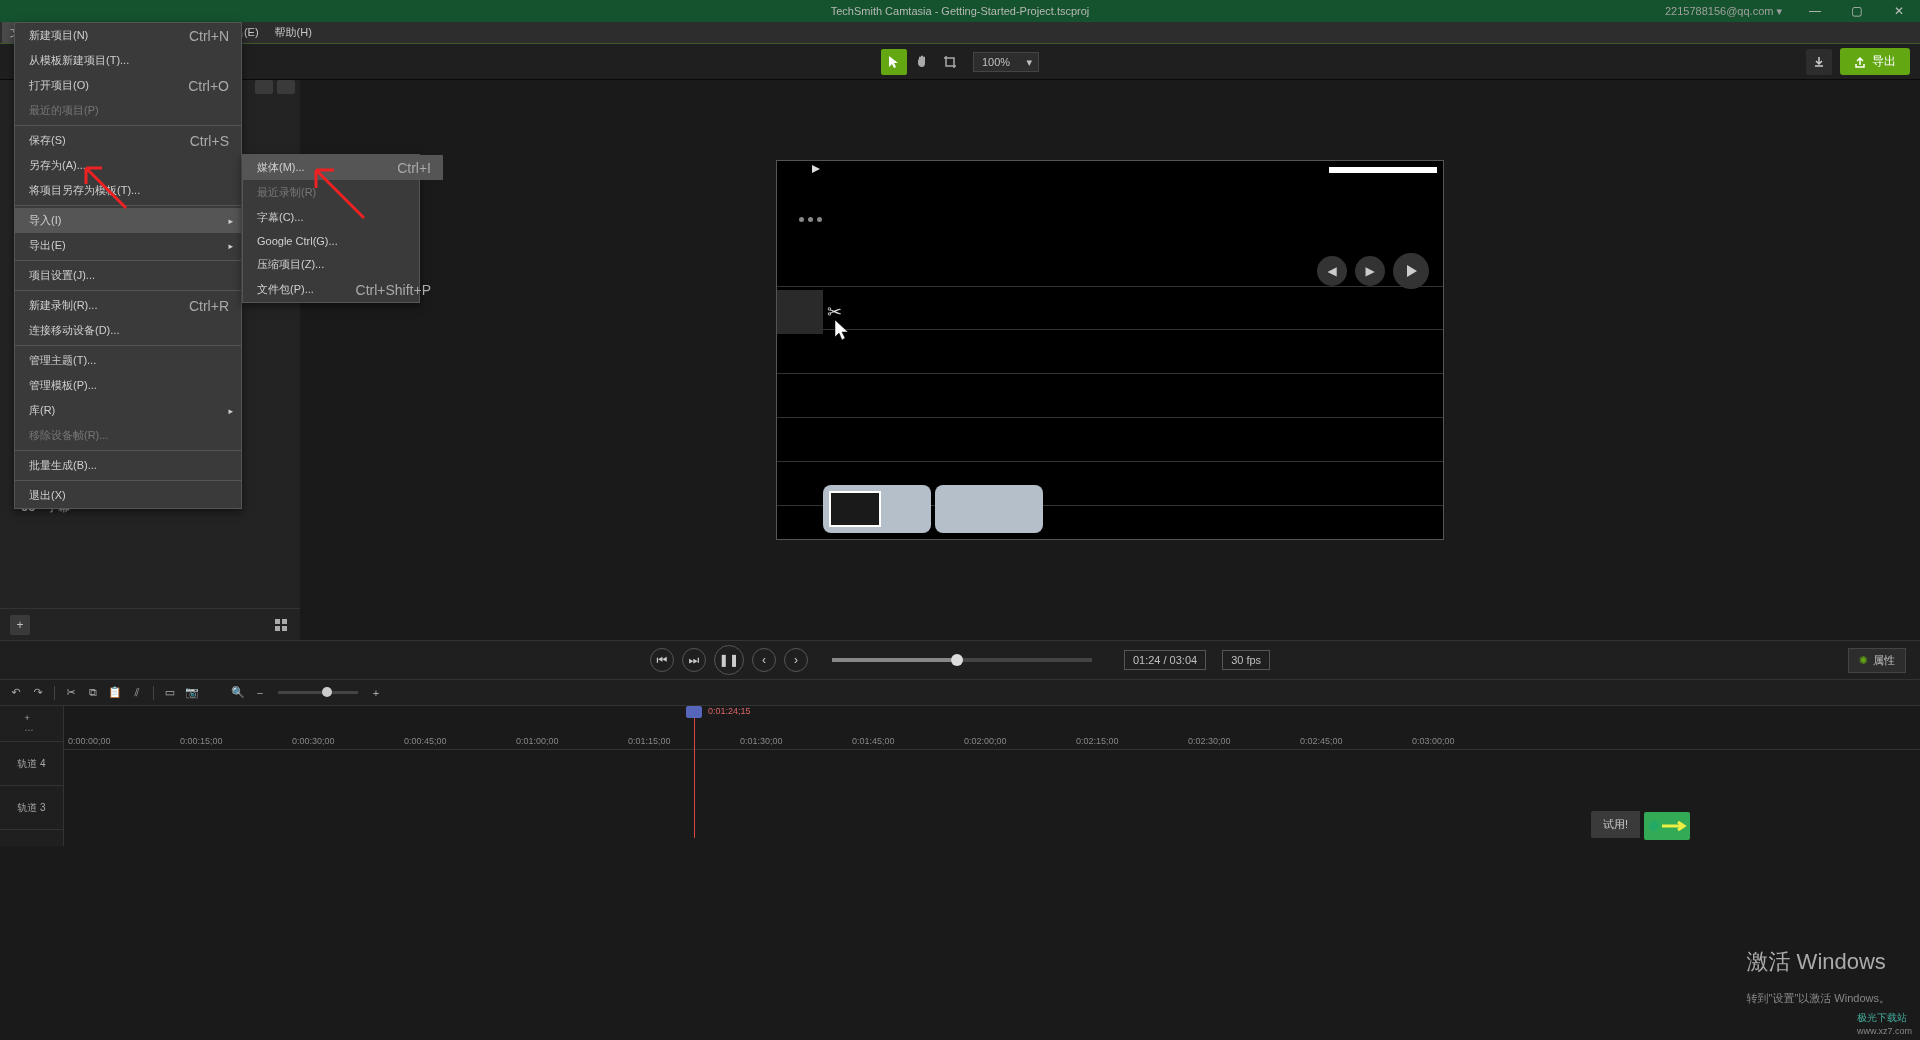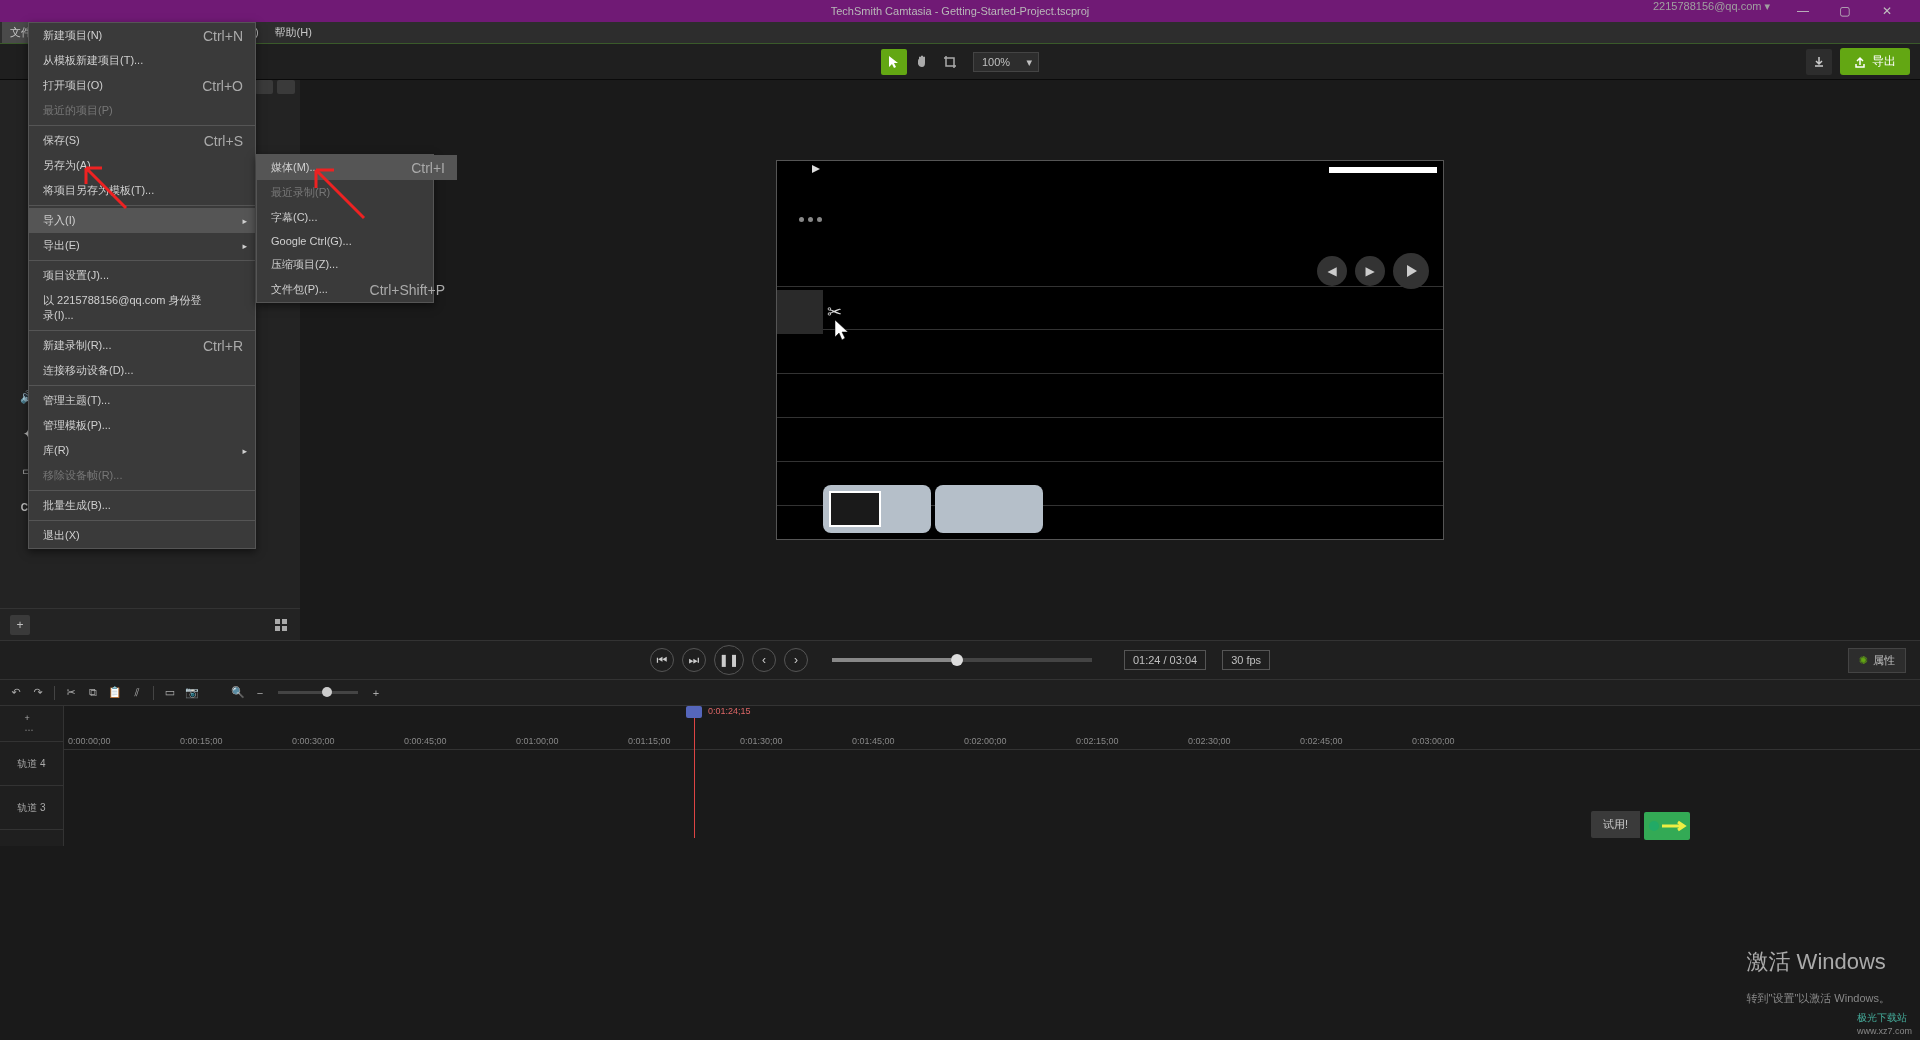--- a/index.html
+++ b/index.html
@@ -1,21 +1,21 @@
 <!DOCTYPE html>
 <html><head>
 <meta charset="utf-8">
 <style>
 * { margin: 0; padding: 0; box-sizing: border-box; font-family: "Microsoft YaHei", Arial, sans-serif; }
 body { background: #1a1a1a; color: #c0c0c0; font-size: 12px; overflow: hidden; width: 1920px; height: 1040px; }
 
 
-.titlebar { height: 22px; background: #701a75; display: flex; align-items: center; position: relative; }
+.titlebar { height: 22px; background: #14532d; display: flex; align-items: center; position: relative; }
 .titlebar .title { position: absolute; left: 50%; transform: translateX(-50%); color: #b8b8b8; font-size: 11px; }
-.titlebar .right-area { margin-left: auto; display: flex; gap: 8px; padding-right: 16px; }
+.titlebar .right-area { margin-left: auto; display: flex; align-items: center; gap: 8px; padding-right: 4px; }
 .titlebar .account { color: #a0a0a0; font-size: 11px; padding: 0 8px; }
 .titlebar .winbtn { width: 34px; height: 22px; display: flex; align-items: center; justify-content: center; cursor: pointer; color: #c0c0c0; }
 
 
 .menubar { height: 22px; background: #2d2d2d; display: flex; align-items: center; padding: 0 2px; border-bottom: 1px solid #3a5a2a; }
 .menubar .menuitem { padding: 3px 8px; font-size: 11px; color: #c8c8c8; cursor: pointer; }
 .menubar .menuitem.active { background: #4a4a4a; }
 
 
 .topbar { height: 36px; background: #1f1f1f; display: flex; align-items: center; justify-content: center; position: relative; border-bottom: 1px solid #0a0a0a; }
@@ -95,21 +95,21 @@
 .timeline .playhead .time { position: absolute; top: -2px; left: 14px; font-size: 9px; color: #d66; white-space: nowrap; }
 .timeline .tracks { position: absolute; left: 64px; right: 0; top: 36px; }
 .timeline .trackrow { height: 44px; border-bottom: 1px solid #2a2a2a; position: relative; }
 .timeline .clip3 { position: absolute; left: 4px; top: 4px; width: 68px; height: 36px; background: #2a4a5a; border-radius: 3px; display: flex; }
 .timeline .clip3 .cthumb { width: 40px; height: 100%; background: #1a2a3a; border-right: 1px solid #6a8; }
 .timeline .clip3 .clabel { flex: 1; font-size: 9px; color: #ddd; padding: 2px; overflow: hidden; background: #385; }
 .timeline .trybtn { position: absolute; right: 280px; bottom: 8px; background: #3a3a3a; color: #ccc; padding: 6px 12px; font-size: 11px; cursor: pointer; border-radius: 2px 0 0 2px; }
 .timeline .tryblock { position: absolute; right: 230px; bottom: 6px; width: 46px; height: 28px; background: #3a5; border-radius: 2px; }
 
 
-.dropdown { position: absolute; background: #3a3a3a; border: 1px solid #555; box-shadow: 0 3px 8px rgba(0,0,0,0.5); z-index: 1000; margin-left: 14px; }
+.dropdown { position: absolute; background: #3a3a3a; border: 1px solid #555; box-shadow: 0 3px 8px rgba(0,0,0,0.5); z-index: 1000; }
 .dropdown .dditem { padding: 5px 48px 5px 14px; font-size: 11px; color: #d0d0d0; display: flex; justify-content: space-between; align-items: center; cursor: pointer; min-width: 200px; position: relative; }
 .dropdown .dditem:hover, .dropdown .dditem.highlight { background: #555; }
 .dropdown .dditem.disabled { color: #777; }
 .dropdown .dditem .shortcut { position: absolute; right: 12px; color: #aaa; font-size: 14px; }
 .dropdown .dditem .subarr { position: absolute; right: 8px; font-size: 9px; }
 .dropdown .divider { height: 1px; background: #555; margin: 2px 0; }
 
 
 .redarrow { position: absolute; z-index: 2000; }
 
@@ -373,23 +373,20 @@
       <span class="subarr">▸</span>
     </div>
   <div class="dditem">
       <span>导出(E)</span>
       <span class="subarr">▸</span>
     </div>
   <div class="divider"></div>
   <div class="dditem">
       <span>项目设置(J)...</span>
     </div>
-  <div class="dditem">
-      <span>以 2215788156@qq.com 身份登录(I)...</span>
-    </div>
   <div class="divider"></div>
   <div class="dditem">
       <span>新建录制(R)...</span>
       <span class="shortcut">Ctrl+R</span>
     </div>
   <div class="dditem">
       <span>连接移动设备(D)...</span>
     </div>
   <div class="divider"></div>
   <div class="dditem">

